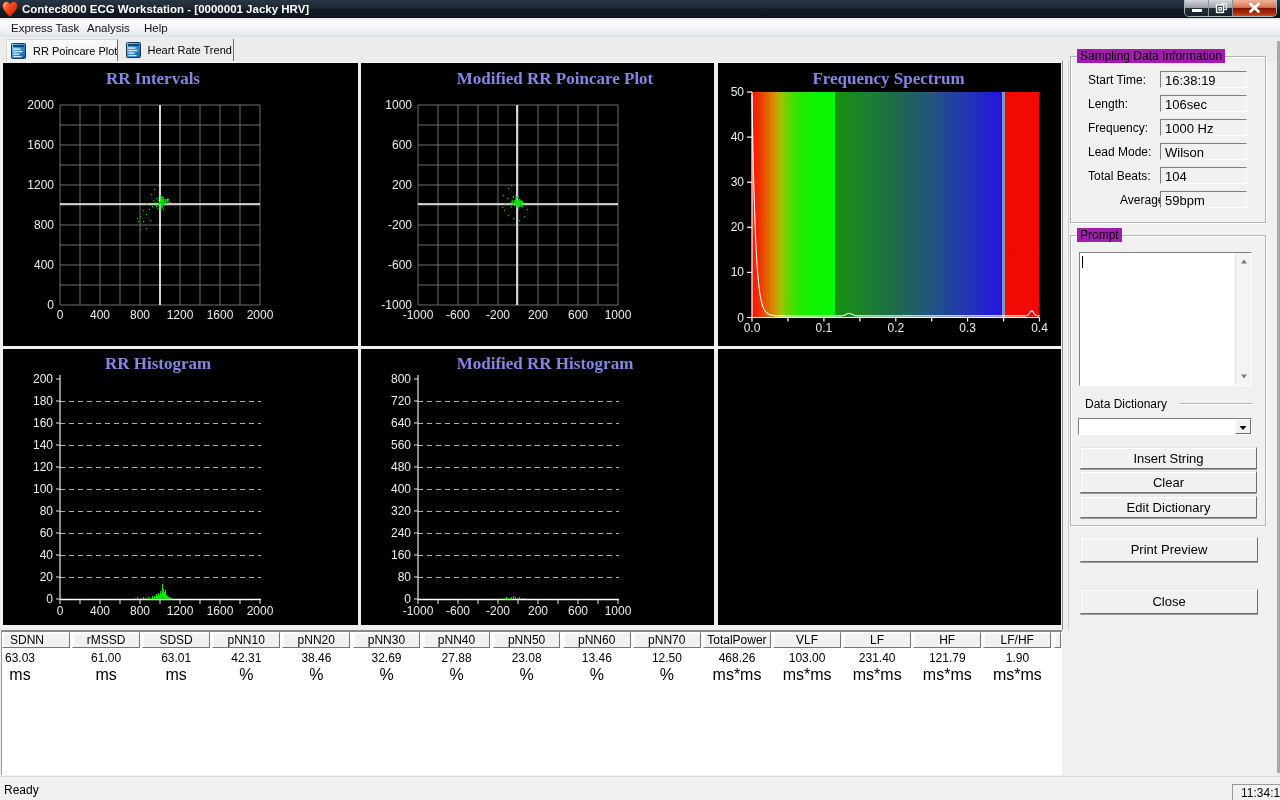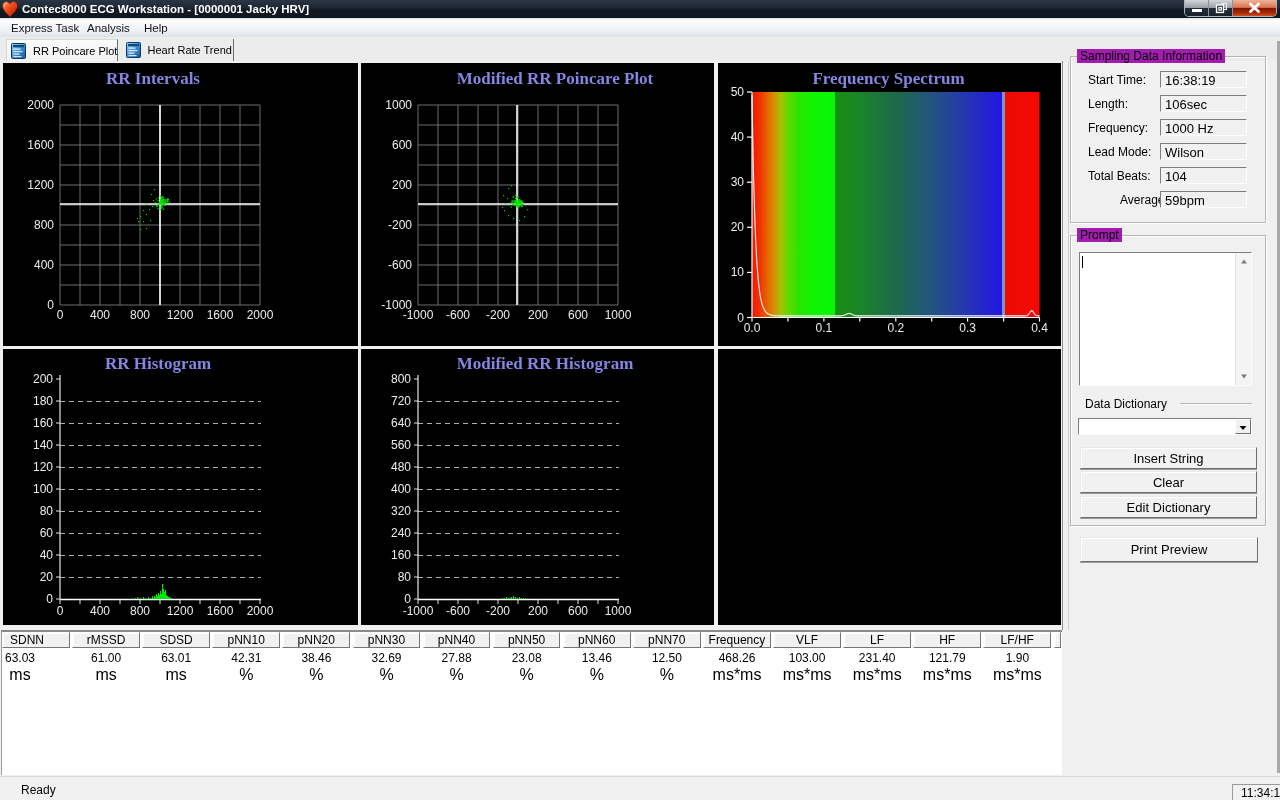--- a/index.html
+++ b/index.html
@@ -596,21 +596,21 @@
     <div class="hdrcell" style="left:2.0px;width:67.8px;text-align:left;padding-left:7px;">SDNN</div>
     <div class="hdrcell" style="left:72.1px;width:67.8px;">rMSSD</div>
     <div class="hdrcell" style="left:142.2px;width:67.8px;">SDSD</div>
     <div class="hdrcell" style="left:212.3px;width:67.8px;">pNN10</div>
     <div class="hdrcell" style="left:282.4px;width:67.8px;">pNN20</div>
     <div class="hdrcell" style="left:352.5px;width:67.8px;">pNN30</div>
     <div class="hdrcell" style="left:422.6px;width:67.8px;">pNN40</div>
     <div class="hdrcell" style="left:492.7px;width:67.8px;">pNN50</div>
     <div class="hdrcell" style="left:562.8px;width:67.8px;">pNN60</div>
     <div class="hdrcell" style="left:632.9px;width:67.8px;">pNN70</div>
-    <div class="hdrcell" style="left:703.0px;width:67.8px;">Frequency</div>
+    <div class="hdrcell" style="left:703.0px;width:67.8px;">TotalPower</div>
     <div class="hdrcell" style="left:773.1px;width:67.8px;">VLF</div>
     <div class="hdrcell" style="left:843.2px;width:67.8px;">LF</div>
     <div class="hdrcell" style="left:913.3px;width:67.8px;">HF</div>
     <div class="hdrcell" style="left:983.4px;width:67.8px;">LF/HF</div>
     <div class="hdrcell" style="left:1053.5px;width:7.5px;"></div>
     <div class="tval" style="left:20.0px;top:651px;">63.03</div>
     <div class="tunit" style="left:20.0px;top:665.5px;">ms</div>
     <div class="tval" style="left:106.1px;top:651px;">61.00</div>
     <div class="tunit" style="left:106.1px;top:665.5px;">ms</div>
     <div class="tval" style="left:176.2px;top:651px;">63.01</div>
@@ -668,17 +668,18 @@
     <div class="abs" style="left:1180px;top:403px;width:72px;height:2px;border-top:1px solid #b4b4b4;border-bottom:1px solid #fff;"></div>
     <div class="abs" style="left:1078px;top:417.5px;width:174px;height:17px;background:#fff;border:1px solid;border-color:#7e7e7e #fdfdfd #fdfdfd #7e7e7e;">
 <div style="position:absolute;right:0;top:0;width:16px;height:15px;background:#f1f1f1;border:1px solid;border-color:#fdfdfd #6e6e6e #6e6e6e #fdfdfd;"><svg width="14" height="13" viewBox="0 0 14 13">
           <path d="M3.5 5 L7 9 L10.5 5 Z" fill="#000"></path>
         </svg></div>
     </div>
     <div class="btn" style="left:1080px;top:446.5px;width:177px;height:22px;padding-top:3px;">Insert String</div>
     <div class="btn" style="left:1080px;top:471.2px;width:177px;height:22px;padding-top:3px;">Clear</div>
     <div class="btn" style="left:1080px;top:495.9px;width:177px;height:22px;padding-top:3px;">Edit Dictionary</div>
     <div class="btn" style="left:1080px;top:537.0px;width:178px;height:24.5px;padding-top:4px;">Print Preview</div>
+    <div class="btn" style="left:1080px;top:589.4px;width:178px;height:24.5px;padding-top:4px;">Close</div>
     <div class="abs" style="left:1276.5px;top:41px;width:3.5px;height:732px;background:#a9a9a9;"></div>
 <div class="abs" style="left:0;top:775.5px;width:1280px;height:24.5px;background:#f1f1f1;border-top:1px solid #dadada;">
-<div style="position:absolute;left:21px;top:6px;font-size:12px;color:#000;">Ready</div>
+<div style="position:absolute;left:4px;top:6px;font-size:12px;color:#000;">Ready</div>
 <div style="position:absolute;left:1232px;top:7px;width:48px;height:17px;border-top:1px solid #9a9a9a;border-left:1px solid #9a9a9a;font-size:12px;color:#000;padding:1px 0 0 8px;">11:34:16</div>
 </div>
   </div>
 </body></html>

